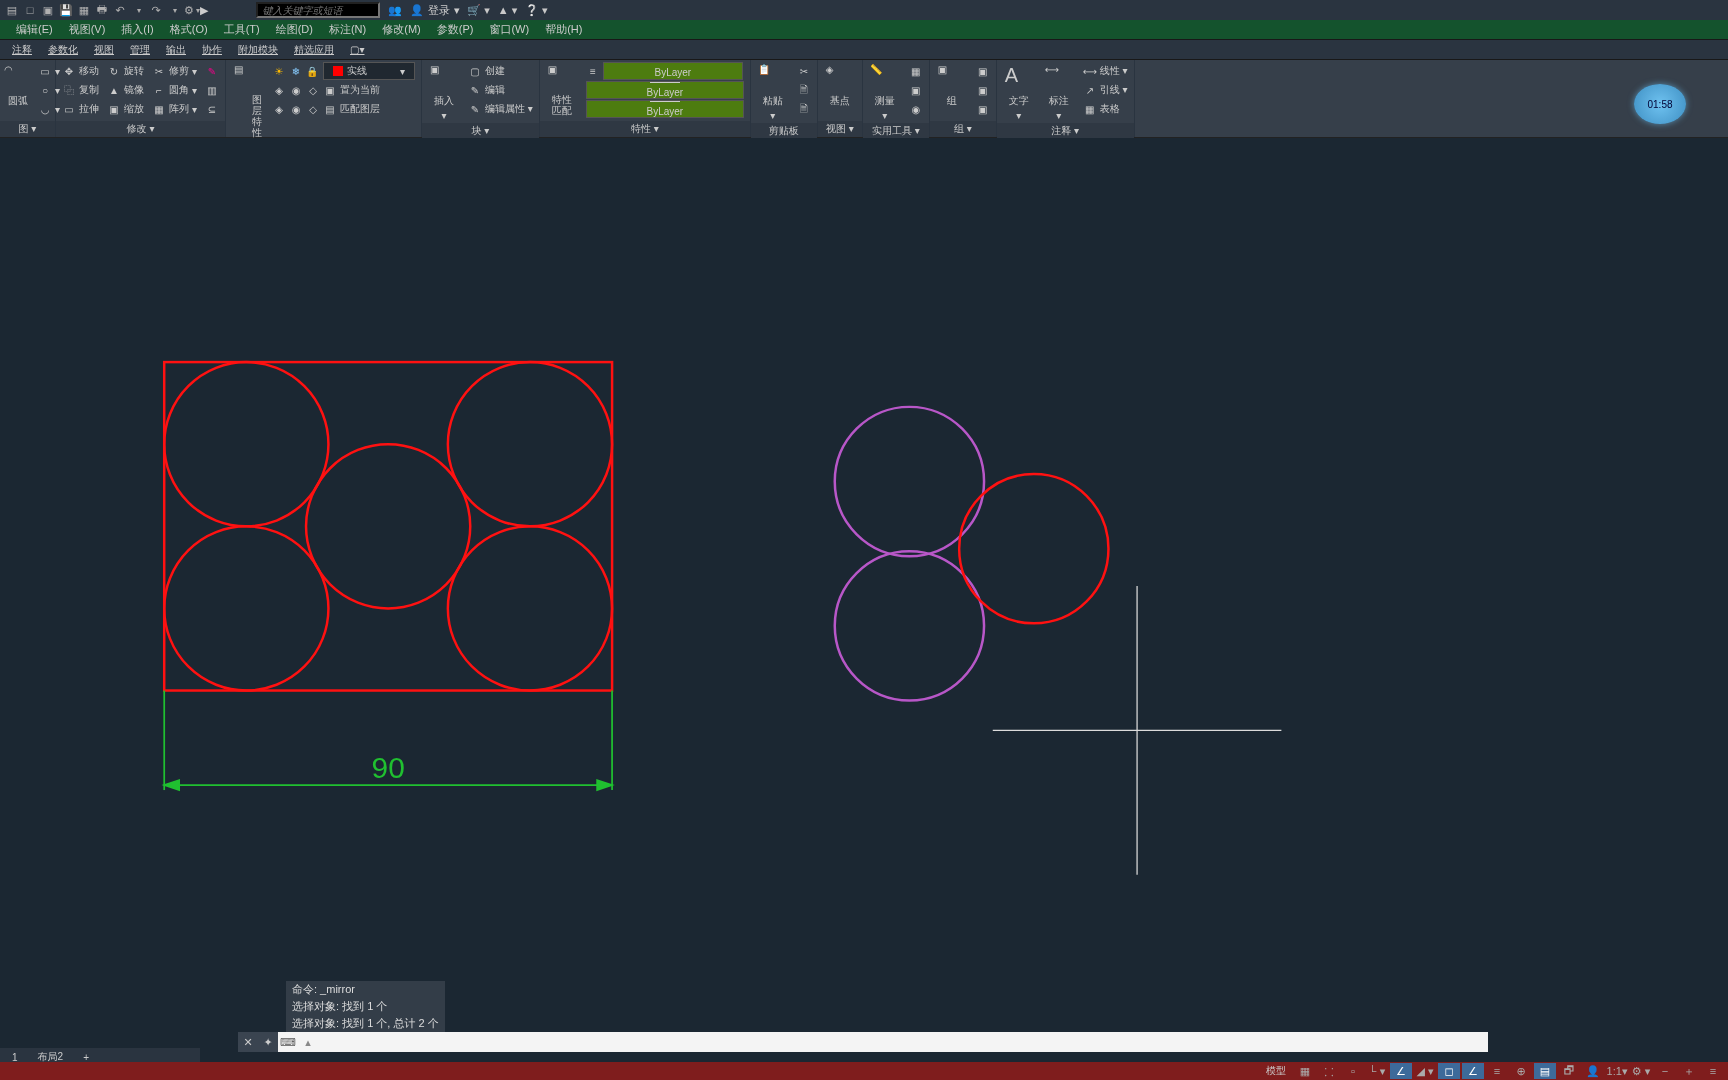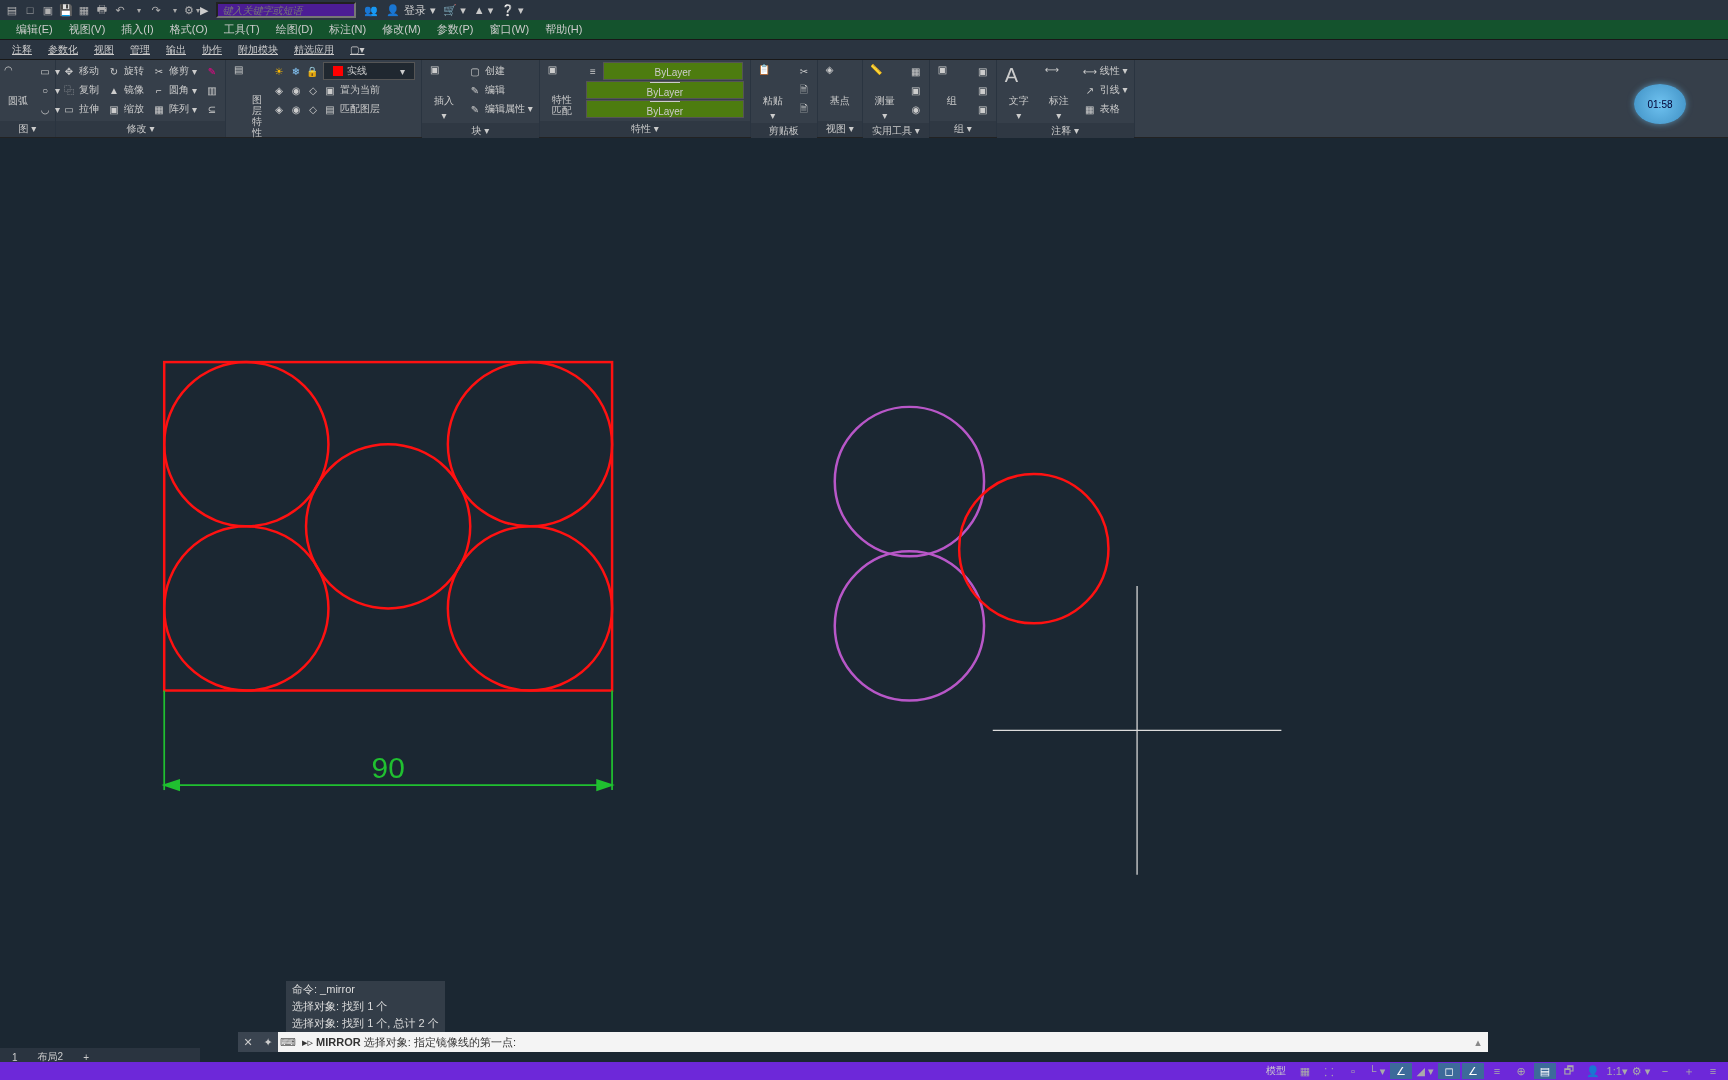--- a/index.html
+++ b/index.html
@@ -4,21 +4,21 @@
 <style>
 * { margin: 0; padding: 0; box-sizing: border-box; font-family: "Microsoft YaHei", sans-serif; }
 body { background: #1b2732; color: #c8c8c8; font-size: 11px; overflow: hidden; width: 1728px; height: 1080px; position: relative; }
 
 
 .title-bar { height: 20px; background: #2a3440; display: flex; align-items: center; padding: 0 4px; }
 .qat { display: flex; gap: 2px; }
 .qat-icon { width: 16px; height: 16px; display: flex; align-items: center; justify-content: center; color: #b0b0b0; cursor: pointer; }
 .title-center { flex: 1; text-align: center; color: #aaa; font-size: 11px; }
 .title-right { display: flex; align-items: center; gap: 8px; padding-right: 8px; }
-.search-box { background: #4c1d95; width: 140px; height: 16px; padding: 0 4px; color: #888; font-size: 10px; font-style: italic; }
+.search-box { background: #000000; width: 124px; height: 16px; padding: 0 4px; color: #888; font-size: 10px; font-style: italic; margin-left: 40px; }
 .user-btn { display: flex; align-items: center; gap: 4px; color: #ccc; }
 
 
 .menu-bar { height: 20px; background: #14532d; display: flex; align-items: center; padding: 0 8px; gap: 0; border-bottom: 1px solid #181818;}
 .menu-item { padding: 2px 8px; color: #ccc; cursor: pointer; white-space: nowrap; }
 
 
 .tab-strip { height: 20px; background: #2a3440; display: flex; align-items: center; padding: 0 4px; gap: 0; border-bottom: 1px solid #181818;}
 .tab { padding: 2px 8px; color: #ccc; cursor: pointer; white-space: nowrap; font-size: 10px; text-decoration: underline;}
 
@@ -55,21 +55,21 @@
 .cmd-left-btns div { width: 20px; height: 20px; display:flex; align-items:center; justify-content:center; color:#ccc; cursor:pointer;}
 .cmd-prompt-icon { width: 20px; color: #555; text-align: center; }
 .cmd-text { flex: 1; color: #333; font-size: 11px; padding-left: 4px; font-family: Consolas, monospace;}
 .cmd-scroll { width: 20px; color: #888; text-align:center;}
 
 
 .model-tabs { position: absolute; left: 0; bottom: 14px; height: 18px; display: flex; align-items: center; background: #2a3440; padding: 0 2px; gap: 0; width: 200px;}
 .model-tab { padding: 2px 10px; color: #ccc; font-size: 10px; cursor: pointer; }
 
 
-.status-bar { position: absolute; left: 0; right: 0; bottom: 0; height: 18px; background: #6d28d9; display: flex; align-items: center; justify-content: flex-end; padding: 0 4px; gap: 2px; }
+.status-bar { position: absolute; left: 0; right: 0; bottom: 0; height: 18px; background: #7f1d1d; display: flex; align-items: center; justify-content: flex-end; padding: 0 4px; gap: 2px; }
 .status-btn { width: 22px; height: 16px; display: flex; align-items: center; justify-content: center; color: #aaa; font-size: 11px; cursor: pointer; }
 .status-btn.on { background: #3d6a9a; color: #fff; }
 .status-text { color: #ccc; font-size: 10px; padding: 0 6px; }
 
 
 .timer { position: absolute; right: 42px; top: 84px; width: 52px; height: 40px; border-radius: 50%; background: radial-gradient(circle,#6fc2f0,#3d8ec2); display:flex; align-items:center; justify-content:center; font-size:10px; color:#003; box-shadow: 0 0 6px rgba(111,194,240,0.6);}
 
 .dd-arrow::after { content: "▾"; font-size: 8px; color: #aaa; margin-left: 2px;}
 </style>
 </head>
@@ -430,23 +430,20 @@
   <div>选择对象: 找到 1 个</div>
   <div>选择对象: 找到 1 个, 总计 2 个</div>
 </div>
 
 <div class="cmd-line-wrap">
   <div class="cmd-left-btns">
     <div>✕</div>
     <div>✦</div>
   </div>
   <div class="cmd-prompt-icon">⌨</div>
-  <div class="cmd-text">
-    <span>▸▹ </span><b>MIRROR</b><span> 选择对象:  指定镜像线的第一点:</span>
-  </div>
   <div class="cmd-scroll">▴</div>
 </div>
 
 <div class="model-tabs">
   <div class="model-tab">1</div>
   <div class="model-tab">布局2</div>
   <div class="model-tab">+</div>
 </div>
 
 <div class="status-bar">

